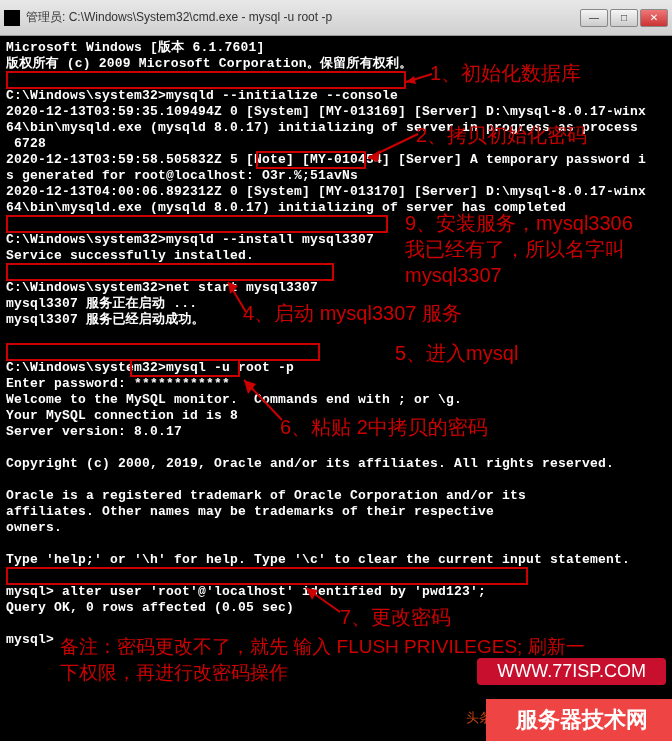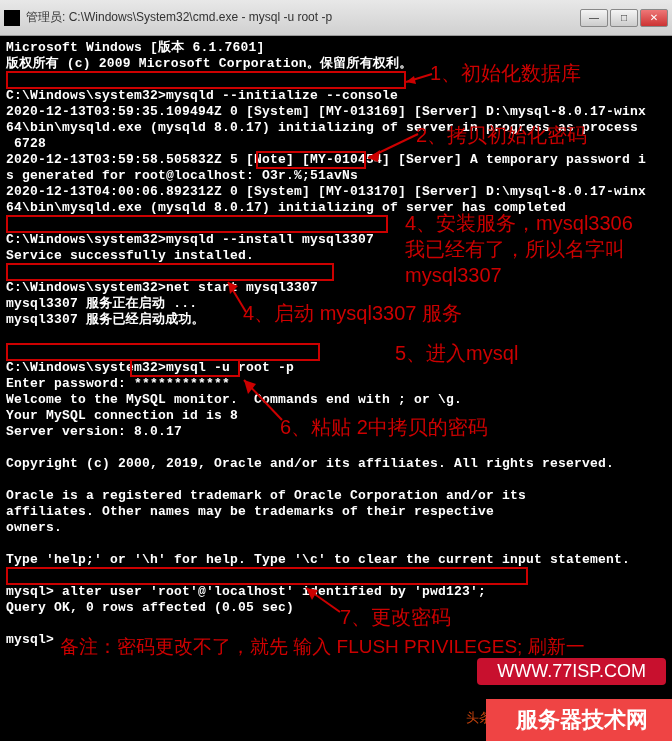--- a/index.html
+++ b/index.html
@@ -75,30 +75,31 @@
 <div class="box" style="left:256px; top:151px; width:110px; height:18px;"></div>
 <div class="box" style="left:6px; top:215px; width:382px; height:18px;"></div>
 <div class="box" style="left:6px; top:263px; width:328px; height:18px;"></div>
 <div class="box" style="left:6px; top:343px; width:314px; height:18px;"></div>
 <div class="box" style="left:130px; top:359px; width:110px; height:18px;"></div>
 <div class="box" style="left:6px; top:567px; width:522px; height:18px;"></div>
 
 <div class="ann" style="left:430px; top:60px;">1、初始化数据库</div>
 <div class="ann" style="left:416px; top:122px;">2、拷贝初始化密码</div>
 <div class="ann" style="left:405px; top:210px;">
-  <div>4、安装服务，mysql3306</div>
+  <div>9、安装服务，mysql3306</div>
   <div>我已经有了，所以名字叫</div>
   <div>mysql3307</div>
 </div>
 <div class="ann" style="left:243px; top:300px;">4、启动 mysql3307 服务</div>
 <div class="ann" style="left:395px; top:340px;">5、进入mysql</div>
 <div class="ann" style="left:280px; top:414px;">6、粘贴 2中拷贝的密码</div>
 <div class="ann" style="left:340px; top:604px;">7、更改密码</div>
 <div class="note" style="left:60px; top:634px; width:600px;">
   <div>备注：密码更改不了，就先 输入 FLUSH PRIVILEGES; 刷新一</div>
+  <div>下权限，再进行改密码操作</div>
 </div>
 
 <svg class="arrow" style="left:404px; top:70px; width:30px; height:16px;">
     <line x1="28" y1="4" x2="2" y2="12" stroke="#c00" stroke-width="2"></line>
     <polygon points="2,12 10,6 12,14" fill="#c00"></polygon>
   </svg>
 <svg class="arrow" style="left:364px; top:132px; width:56px; height:30px;">
     <line x1="54" y1="2" x2="4" y2="26" stroke="#c00" stroke-width="2"></line>
     <polygon points="4,26 16,18 14,30" fill="#c00"></polygon>
   </svg>

